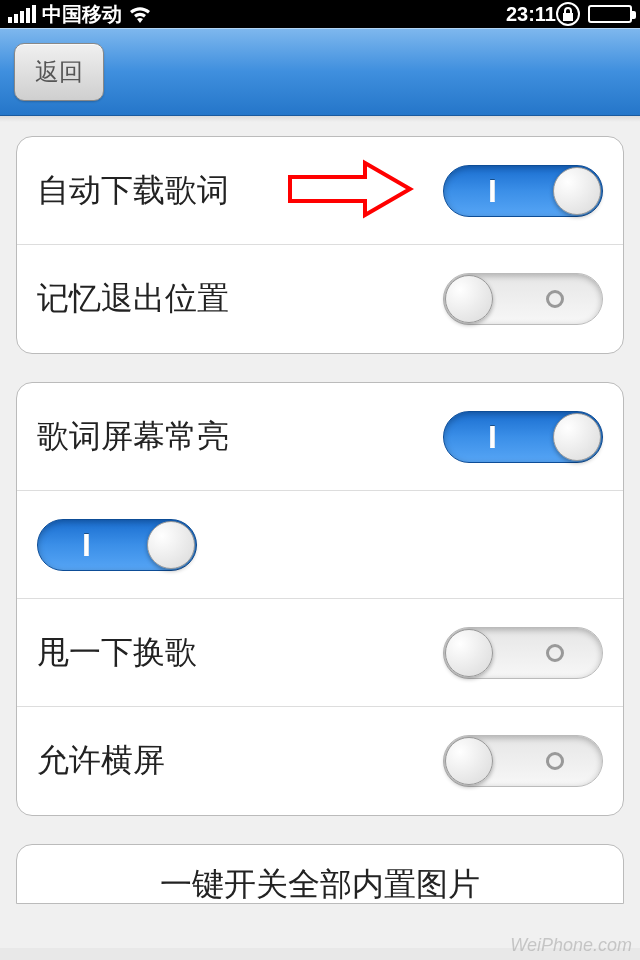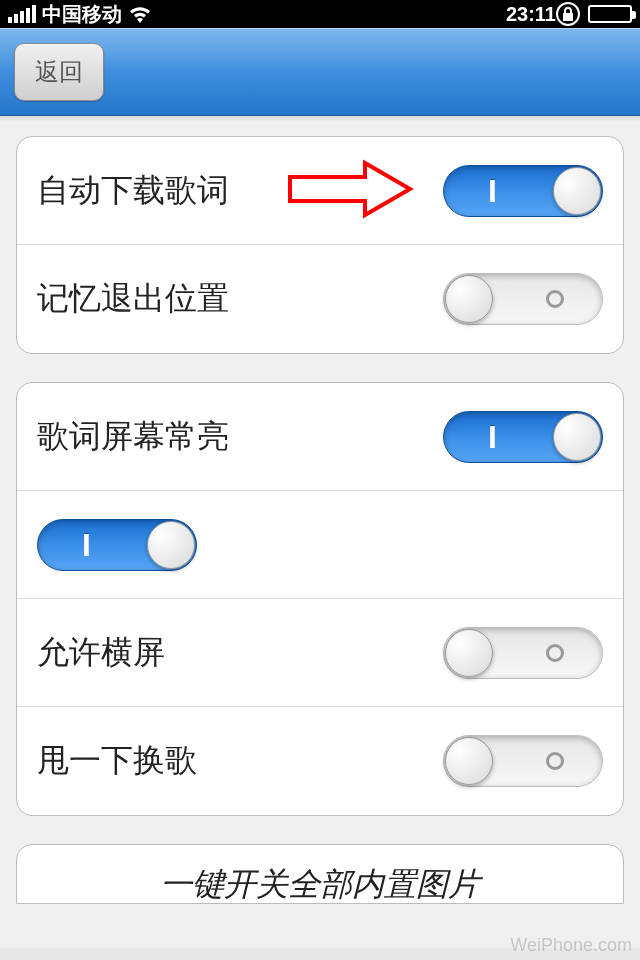--- a/index.html
+++ b/index.html
@@ -132,30 +132,30 @@
 
     .arrow-annot {
       position: absolute;
       left: 268px; top: 50%; transform: translateY(-50%);
       pointer-events: none;
     }
 
     .watermark {
       position: absolute; right: 8px; bottom: 4px;
       color: #aaa; font-size: 18px; opacity: 0.6;
+      font-style: italic;
     }
 
     .partial-group {
       background: #fff;
       border: 1px solid #bbb;
       border-radius: 16px 16px 0 0;
       height: 60px;
       display: flex; align-items: flex-end; justify-content: center;
       overflow: hidden;
-      font-style: italic;
     }
     .partial-label { font-size: 32px; color: #222; margin-bottom: -4px; }
   </style>
 </head>
 <body>
 
 <div class="status-bar">
   <div class="sb-left">
     <span class="signal-bars">
       <span></span>
@@ -218,33 +218,33 @@
           <span class="knob"></span>
       </div>
     </div>
     <div class="row">
       <div class="toggle on">
         <span class="ind">I</span>
           <span class="knob"></span>
       </div>
     </div>
     <div class="row">
+      <span class="row-label">甩一下换歌</span>
+      <div class="toggle off">
+        <span class="knob"></span>
+          <span class="ind"></span>
+      </div>
+    </div>
+    <div class="row">
       <span class="row-label">允许横屏</span>
       <div class="toggle off">
         <span class="knob"></span>
           <span class="ind"></span>
       </div>
     </div>
-    <div class="row">
-      <span class="row-label">甩一下换歌</span>
-      <div class="toggle off">
-        <span class="knob"></span>
-          <span class="ind"></span>
-      </div>
-    </div>
   </div>
 
   <div class="partial-group">
     <span class="partial-label">一键开关全部内置图片</span>
   </div>
 
 </div>
 
 <div class="watermark">WeiPhone.com</div>
 

